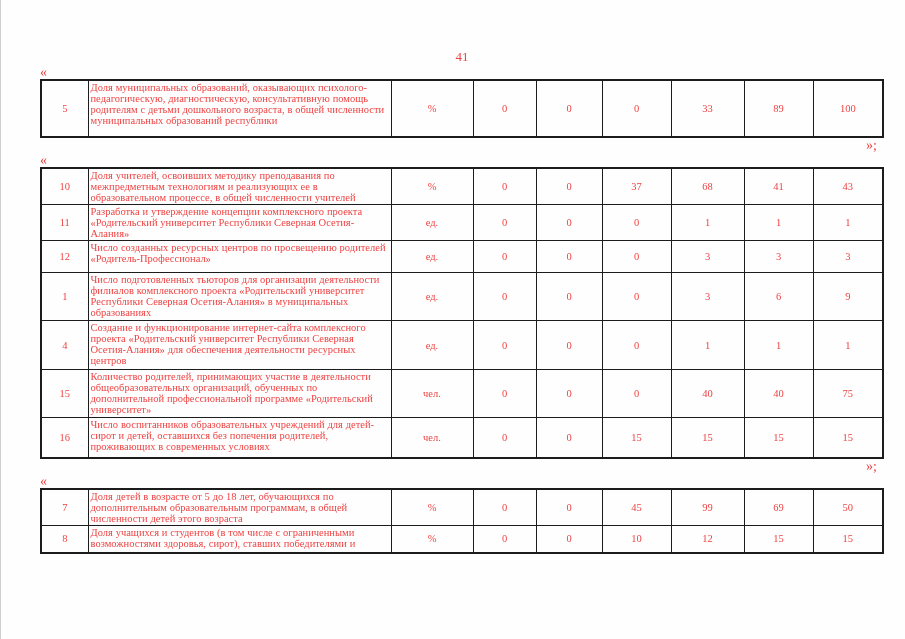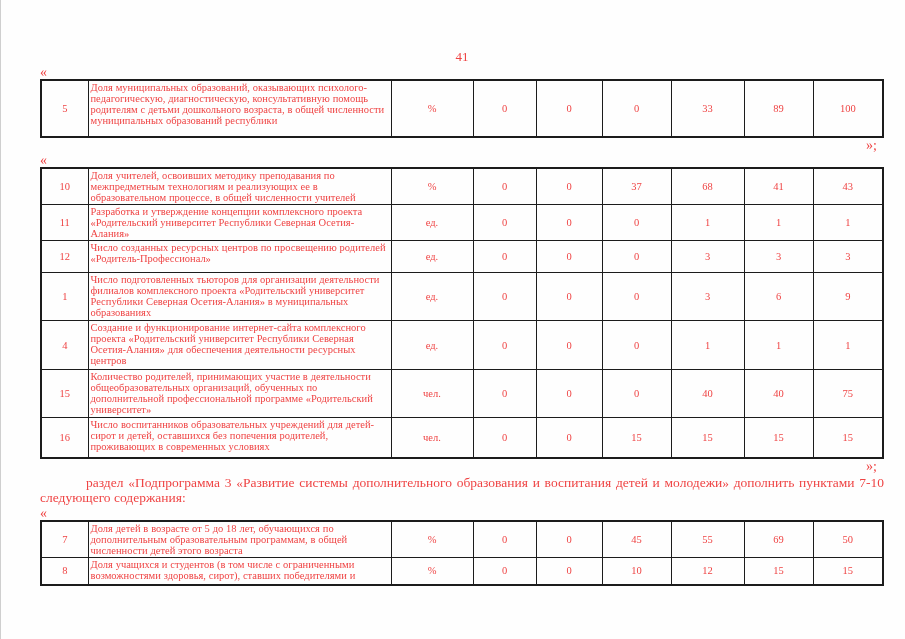--- a/index.html
+++ b/index.html
@@ -195,21 +195,20 @@
           <td class="c-val">0</td>
           <td class="c-val">15</td>
           <td class="c-val">15</td>
           <td class="c-val">15</td>
           <td class="c-val">15</td>
         </tr>
       </tbody>
     </table>
     <div class="q-close">»;</div>
 
-    <p class="para">раздел «Подпрограмма 3 «Развитие системы дополнительного образования и воспитания детей и молодежи» дополнить пунктами 7-10 следующего содержания:</p>
     <div class="q-open">«</div>
     <table class="doc">
       <colgroup>
         <col style="width:47px">
           <col style="width:303px">
           <col style="width:82px">
         <col style="width:63px">
           <col style="width:66px">
           <col style="width:69px">
         <col style="width:73px">
@@ -217,21 +216,21 @@
           <col style="width:70px">
       </colgroup>
       <tbody>
         <tr style="height:35px">
           <td class="c-num">7</td>
           <td class="c-desc">Доля детей в возрасте от 5 до 18 лет, обучающихся по дополнительным образовательным программам, в общей численности детей этого возраста</td>
           <td class="c-unit">%</td>
           <td class="c-val">0</td>
           <td class="c-val">0</td>
           <td class="c-val">45</td>
-          <td class="c-val">55</td>
+          <td class="c-val">99</td>
           <td class="c-val">69</td>
           <td class="c-val">50</td>
         </tr>
         <tr style="height:28px">
           <td class="c-num">8</td>
           <td class="c-desc">Доля учащихся и студентов (в том числе с ограниченными возможностями здоровья, сирот),  ставших победителями и</td>
           <td class="c-unit">%</td>
           <td class="c-val">0</td>
           <td class="c-val">0</td>
           <td class="c-val">10</td>

